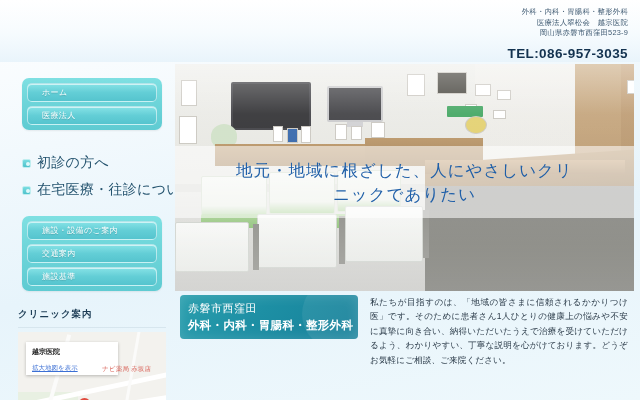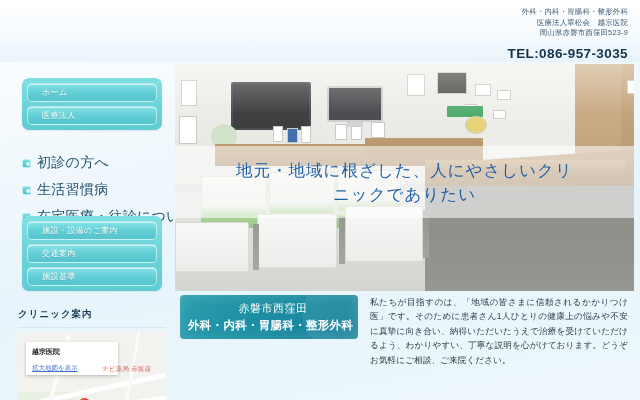--- a/index.html
+++ b/index.html
@@ -224,21 +224,21 @@
     position:absolute; left:180px; top:295px; width:178px; height:44px;
     border-radius:4px;
     background: linear-gradient(135deg,#2a9fae 0%,#1d8fa4 45%,#16809a 100%);
     box-shadow: inset 0 0 14px rgba(255,255,255,.16);
     padding:5px 0 0 8px; overflow:hidden;
   }
   #badge::after {
     content:""; position:absolute; right:-14px; top:-16px; width:70px; height:70px;
     border-radius:50%; background:rgba(255,255,255,.07);
   }
-  #badge .b1 { font-size:11px; color:#ffffff; line-height:17px; letter-spacing:0.5px;text-align:center; }
+  #badge .b1 { font-size:11px; color:#ffffff; line-height:17px; letter-spacing:0.5px; }
   #badge .b2 { font-size:11.5px; color:#ffffff; line-height:17px; letter-spacing:0.3px; font-weight:bold; }
   #intro {
     position:absolute; left:370px; top:295px; width:258px;
   }
   #intro p {
     font-size:8.6px; line-height:14.4px; color:#2b3b49; text-align:justify;
     letter-spacing:0.1px;
   }
 </style>
 </head>
@@ -264,24 +264,20 @@
       </div>
       <div class="nav-btn">
         <span>医療法人</span>
       </div>
     </div>
 
     <div class="nav-list">
       <div class="nav-li">
         <span class="li-icon"></span>
         <span>初診の方へ</span>
-      </div>
-      <div class="nav-li">
-        <span class="li-icon"></span>
-        <span>生活習慣病</span>
       </div>
       <div class="nav-li">
         <span class="li-icon"></span>
         <span>在宅医療・往診について</span>
       </div>
     </div>
 
     <div class="nav-panel" id="nav-bot">
       <div class="nav-btn">
         <span>施設・設備のご案内</span>

